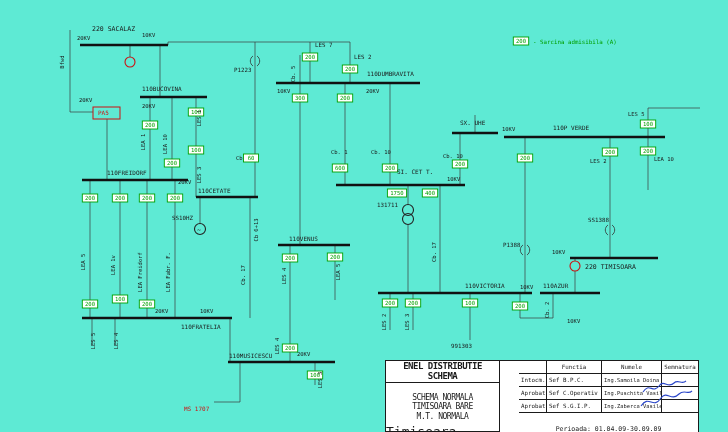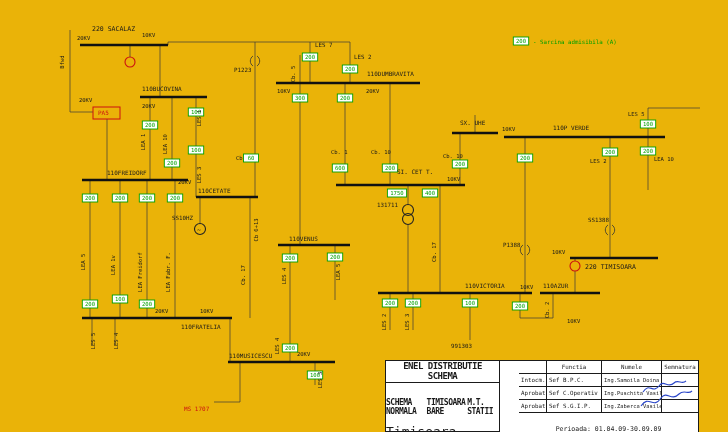--- a/index.html
+++ b/index.html
@@ -1,27 +1,27 @@
 <!DOCTYPE html>
 <html><head>
 <meta charset="utf-8">
 <style>
   html,body{margin:0;padding:0;background:#e9e9e9;}
-  .canvas{position:relative;width:728px;height:432px;background:#eab308;overflow:hidden;
+  .canvas{position:relative;width:728px;height:432px;background:#5eead4;overflow:hidden;
           font-family:"DejaVu Sans Mono","Liberation Mono",monospace;}
   svg.schem{position:absolute;left:0;top:0;}
   svg text{font-family:"DejaVu Sans Mono","Liberation Mono",monospace;}
   
   .tb{position:absolute;left:385px;top:360px;width:314px;height:86px;border:1.4px solid #1a1a1a;
       display:flex;background:#fff;color:#1a1a1a;box-sizing:border-box;gap:19px;}
   .tb-left{width:114px;border-right:1.1px solid #1a1a1a;display:flex;flex-direction:column;box-sizing:border-box;}
   .tb-org{height:21px;display:flex;flex-direction:column;align-items:center;justify-content:center;
           font-weight:bold;font-size:9px;line-height:1.05;letter-spacing:-0.5px;}
-  .tb-title{border-top:1.1px solid #1a1a1a;flex:1;display:flex;flex-direction:row;align-items:center;
-          justify-content:center;font-weight:bold;font-size:8px;line-height:1.15;letter-spacing:-0.5px;}
+  .tb-title{border-top:1.1px solid #1a1a1a;flex:1;display:flex;flex-direction:column;align-items:center;
+          justify-content:center;font-weight:normal;font-size:8px;line-height:1.15;letter-spacing:-0.5px;}
   .tb-loc{border-top:1.1px solid #1a1a1a;height:13px;display:flex;align-items:center;justify-content:center;font-size:13px;}
   .tb-right{flex:1;display:grid;grid-template-columns:27px 55px 60px 1fr;
           grid-template-rows:12px 13px 13px 13px 1fr;font-size:5.8px;box-sizing:border-box;}
   .tb-cell{border-left:1.1px solid #1a1a1a;border-top:1.1px solid #1a1a1a;display:flex;align-items:center;
           padding-left:2px;overflow:hidden;white-space:nowrap;box-sizing:border-box;}
   .tb-cell.nl{border-left:none;}
   .tb-cell.nt{border-top:none;}
   .tb-cell.hdr{justify-content:center;padding-left:0;}
   .tb-cell.name{font-size:5.4px;}
   .tb-period{grid-column:1/-1;justify-content:center;padding-left:0;font-size:6.5px;}
@@ -249,21 +249,21 @@
 
   <div class="tb">
     <div class="tb-left">
       <div class="tb-org">
         <span>ENEL DISTRIBUTIE</span>
         <span>SCHEMA</span>
       </div>
       <div class="tb-title">
         <span>SCHEMA NORMALA</span>
         <span>TIMISOARA BARE</span>
-        <span>M.T. STATII</span>
+        <span>M.T. NORMALA</span>
       </div>
       <div class="tb-loc">Timisoara-Municipiu</div>
     </div>
     <div class="tb-right">
       <div class="tb-cell nl nt hdr"></div>
       <div class="tb-cell nt hdr">Functia</div>
       <div class="tb-cell nt hdr">Numele</div>
       <div class="tb-cell nt hdr">Semnatura</div>
 
       <div class="tb-cell nl">Intocm.</div>

